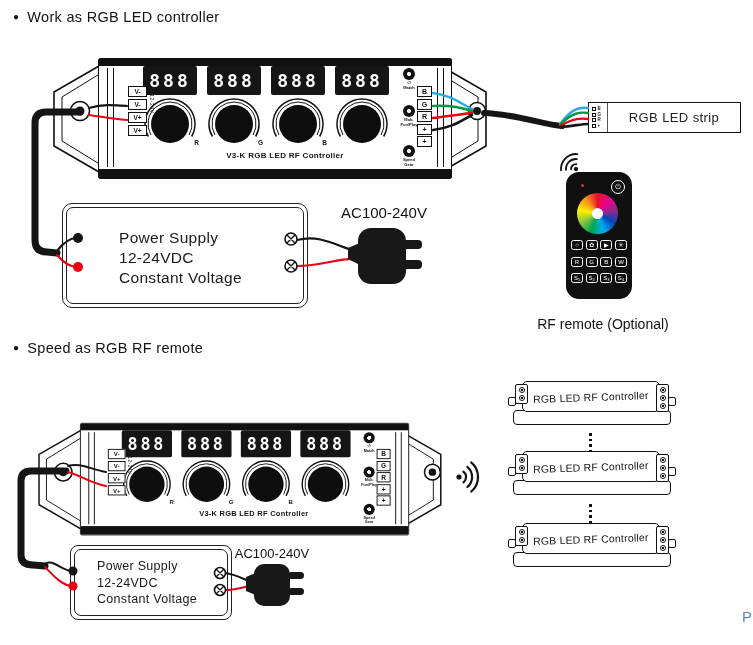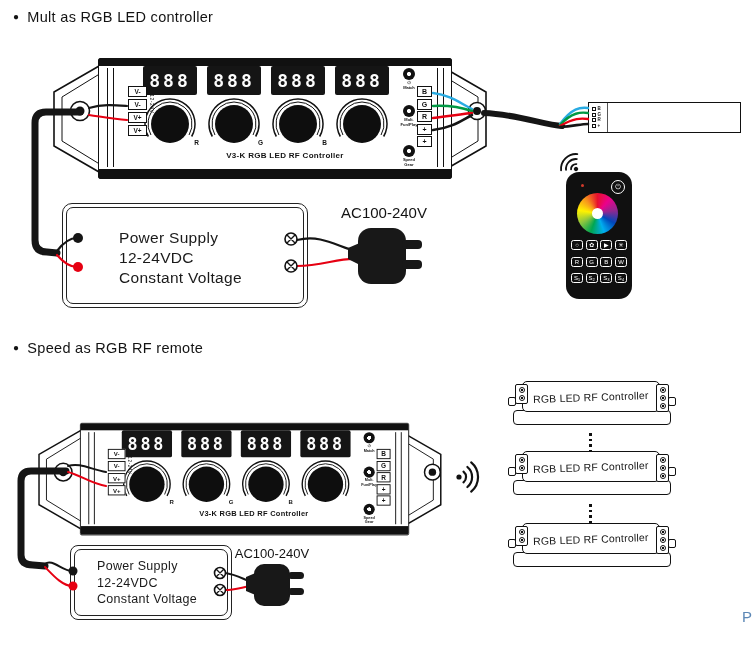--- a/index.html
+++ b/index.html
@@ -99,21 +99,21 @@
   .plug{fill:#181818;}
   .waves{stroke:#111;fill:none;stroke-linecap:round;}
 </style>
 </head>
 <body>
 
 <div id="stage">
 
   <div class="sec-h" style="left:13px;top:9px;">
     <span class="bullet">●</span>
-    <span>Mult as RGB LED controller</span>
+    <span>Work as RGB LED controller</span>
   </div>
 
   <div class="ctrl" style="left:40px;top:56px;">
     <svg class="ctrl-brackets" width="460" height="126" viewBox="0 0 460 126">
       <polygon class="pg" points="66,6 14,36 14,90 66,120"></polygon>
       <polygon class="pg thin" points="66,14 22,41 22,85 66,112"></polygon>
       <circle class="pg" cx="40" cy="55" r="9.5"></circle>
         <circle cx="40" cy="55" r="4.5" fill="#111"></circle>
       <polygon class="pg" points="394,6 446,36 446,90 394,120"></polygon>
       <polygon class="pg thin" points="394,14 438,41 438,85 394,112"></polygon>
@@ -210,20 +210,21 @@
         </div>
       <div class="pin">
           <i></i>
           <span>R</span>
         </div>
       <div class="pin">
           <i></i>
           <span>+</span>
         </div>
     </div>
+    <div class="strip-label">RGB LED strip</div>
   </div>
 
   <div class="remote">
     <i class="led"></i>
     <div class="pwr">
         <span>⏻</span>
       </div>
     <div class="wheel"></div>
     <div class="wheel-hole"></div>
     <div class="rgrid">
@@ -234,20 +235,21 @@
       <span class="rbtn">R</span>
       <span class="rbtn">G</span>
       <span class="rbtn">B</span>
       <span class="rbtn">W</span>
       <span class="rbtn">S₁</span>
       <span class="rbtn">S₂</span>
       <span class="rbtn">S₃</span>
       <span class="rbtn">S₄</span>
     </div>
   </div>
+  <div class="remote-caption">RF remote (Optional)</div>
 
   <div class="psu psu1">
     <div class="psu-inner"></div>
     <div class="psu-text">
       <div>Power Supply</div>
       <div>12-24VDC</div>
       <div>Constant Voltage</div>
     </div>
   </div>
   <div class="ac-label ac1">AC100-240V</div>

